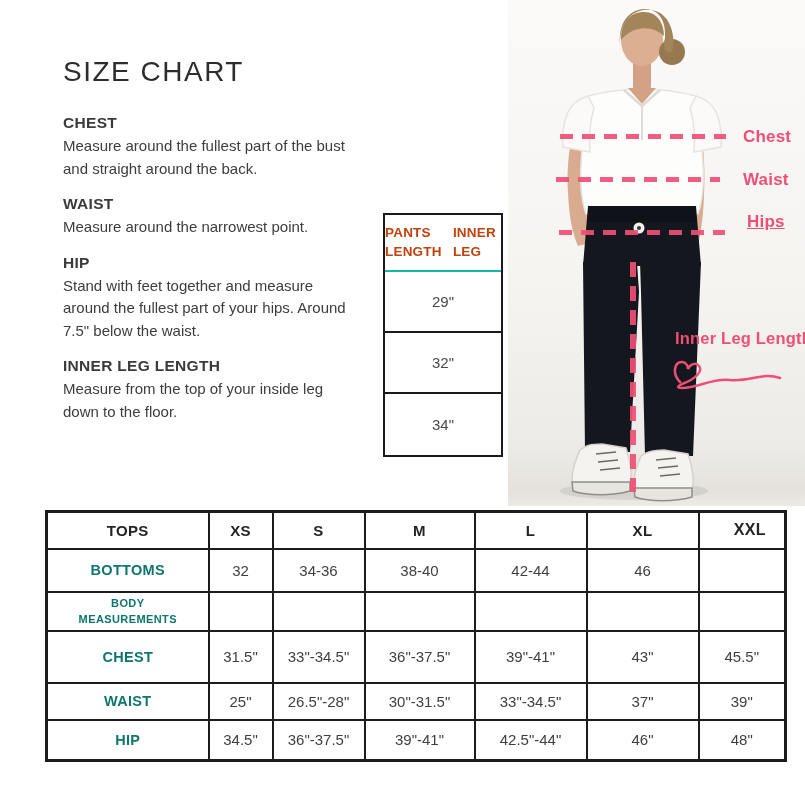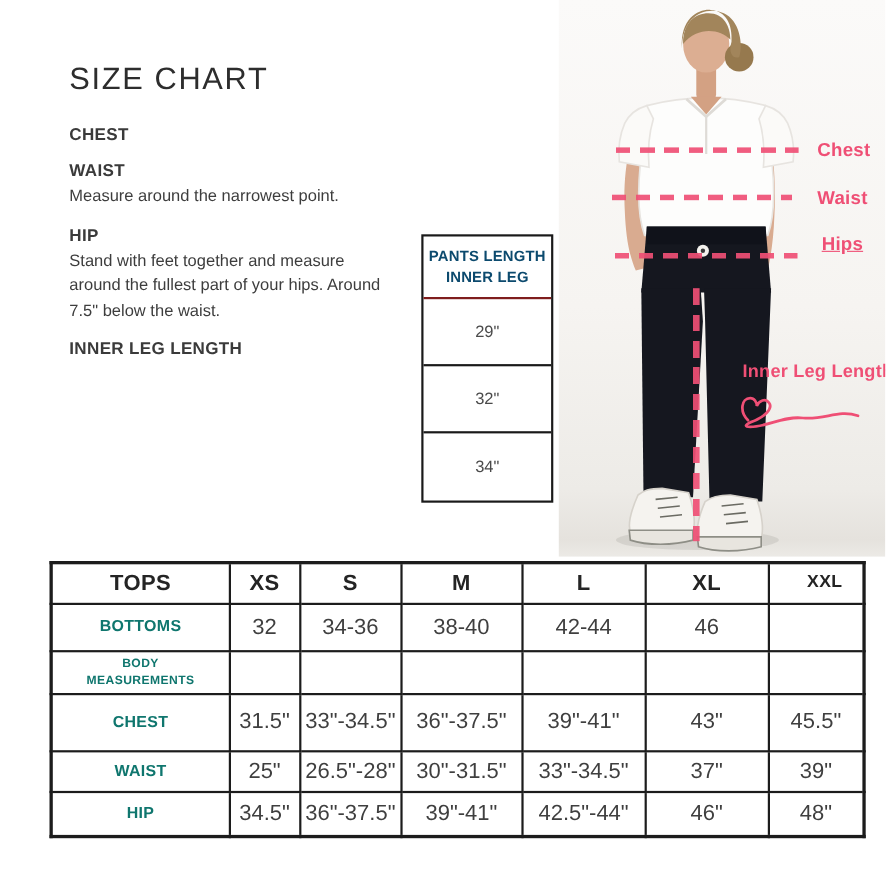--- a/index.html
+++ b/index.html
@@ -17,23 +17,23 @@
   .instr-section { margin-top:15px; }
   .instr-heading { font-size:15.5px; font-weight:700; color:#3a3a3a; letter-spacing:0.3px; margin-bottom:3px; }
   .instr-text { font-size:15px; line-height:1.5; color:#3d3d3d; max-width:300px; }
 
   
   .pants-table {
     position:absolute; left:383px; top:213px; width:120px;
     border:2px solid #1a1a1a; background:#fff;
   }
   .pants-header {
-    height:57px; border-bottom:2px solid #7f1d1d;
-    display:flex; flex-direction:column; align-items:center; justify-content:center;
-    font-size:13.5px; font-weight:700; color:#0c4a6e; letter-spacing:0.2px; line-height:1.35;
+    height:57px; border-bottom:2px solid #14b8a6;
+    display:flex; flex-direction:row; align-items:center; justify-content:center;
+    font-size:13.5px; font-weight:700; color:#c2410c; letter-spacing:0.2px; line-height:1.35;
   }
   .pants-cell {
     height:61px; border-bottom:2px solid #1a1a1a;
     display:flex; align-items:center; justify-content:center;
     font-size:15px; color:#4a4a4a;
   }
   .pants-cell:last-child { border-bottom:none; }
 
   
   .photo {
@@ -51,21 +51,21 @@
     position:absolute; font-size:17px; font-weight:700; color:var(--pink); letter-spacing:0.2px;
     white-space:nowrap;
   }
 
   
   .size-table-wrap { position:absolute; left:45px; top:510px; width:739px; }
   table.size-table { border-collapse:collapse; width:739px; table-layout:fixed;
     border:3px solid #1c1c1c; background:#fff; }
   table.size-table th, table.size-table td {
     border:2px solid #1c1c1c; text-align:center; vertical-align:middle;
-    font-size:20px; color:#3f3f3f; padding:2px;
+    font-size:15px; color:#3f3f3f; padding:2px;
   }
   table.size-table th { font-weight:700; color:#242424; letter-spacing:0.3px; }
   table.size-table th.small-head { font-size:16px;padding-left:18px; }
   table.size-table td.row-label { font-weight:700; color:#0f766e; letter-spacing:0.3px; font-size:14.5px; }
   table.size-table td.row-label.small { font-size:11px; letter-spacing:0.4px;text-align:center; }
   table.size-table td.row-label.small span { display:inline-block; width:112px; line-height:1.5; }
   thead tr { height:37px; }
   tbody tr:nth-child(1) { height:43px; }
   tbody tr:nth-child(2) { height:35px; }
   tbody tr:nth-child(3) { height:52px; }
@@ -127,31 +127,33 @@
     <svg width="120" height="46" viewBox="0 0 120 46" style="left:160px; top:348px;">
       <path d="M12,34 C4,26 6,14 14,14 C18,14 20,18 20,21 C22,16 28,14 31,18 C35,23 28,31 14,36 C10,38 8,40 14,40 C30,40 44,30 62,32 C82,34 94,24 112,30" fill="none" stroke="#ef4f75" stroke-width="2.5" stroke-linecap="round"></path>
     </svg>
   </div>
 
   <div class="intro">
     <h1 class="page-title">SIZE CHART</h1>
 
     <div class="instr-section">
       <div class="instr-heading">CHEST</div>
+      <div class="instr-text">Measure around the fullest part of the bust and straight around the back.</div>
     </div>
     <div class="instr-section">
       <div class="instr-heading">WAIST</div>
       <div class="instr-text">Measure around the narrowest point.</div>
     </div>
     <div class="instr-section">
       <div class="instr-heading">HIP</div>
       <div class="instr-text">Stand with feet together and measure around the fullest part of your hips. Around 7.5" below the waist.</div>
     </div>
     <div class="instr-section">
       <div class="instr-heading">INNER LEG LENGTH</div>
+      <div class="instr-text">Measure from the top of your inside leg down to the floor.</div>
     </div>
   </div>
 
   <div class="pants-table">
     <div class="pants-header">
       <span>PANTS LENGTH</span>
       <span>INNER LEG</span>
     </div>
     <div>
         <div class="pants-cell">29"</div>

